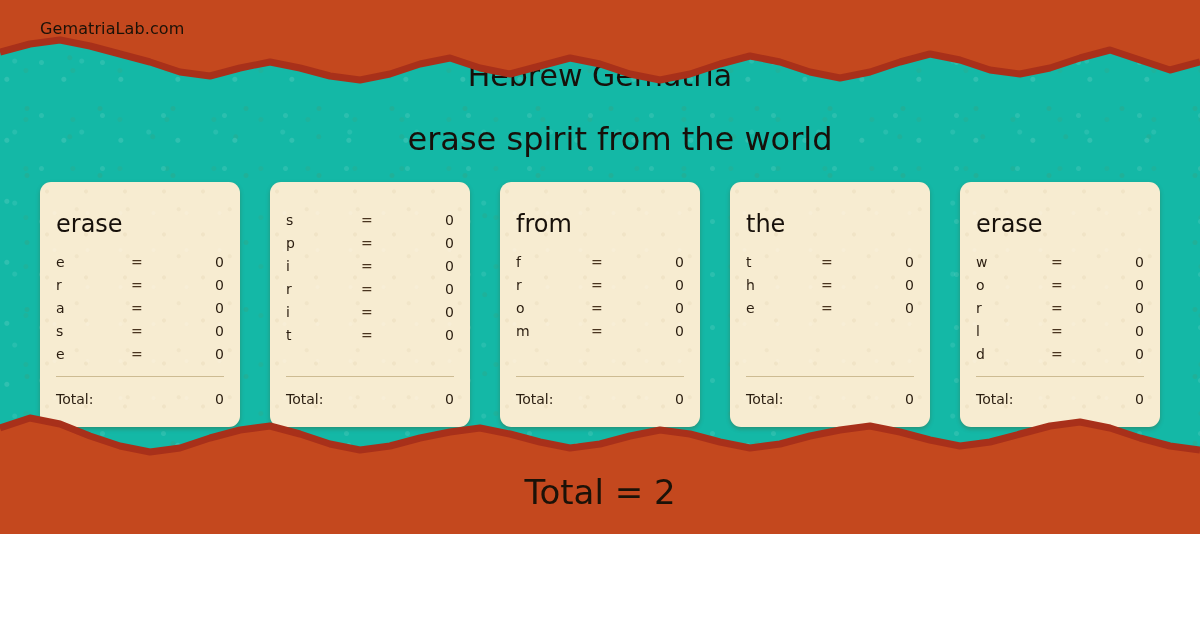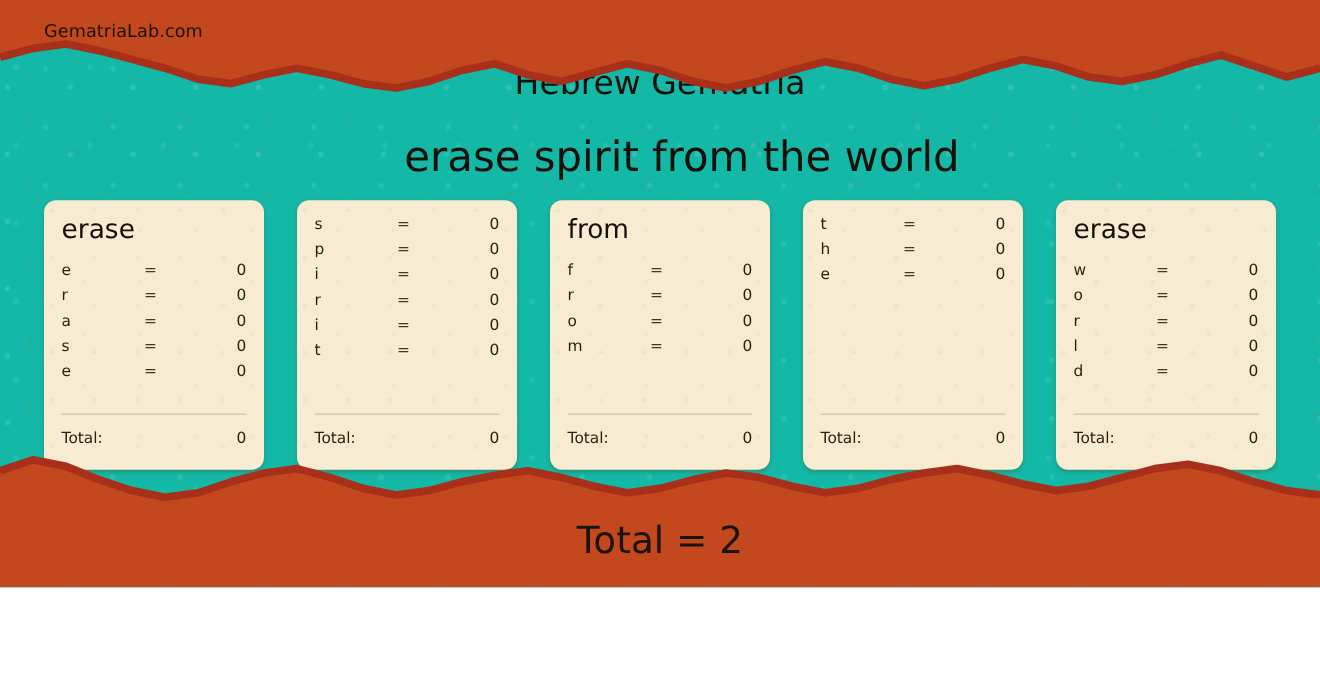--- a/index.html
+++ b/index.html
@@ -62,39 +62,39 @@
   }
 
   
   .heading {
     position:absolute; left:0; width:1200px;
     text-align:center;
     color:#17100a;
     z-index:2;
   }
   #page-title    { top:58px;  font-size:30px; }
-  #phrase-title  { top:120px; font-size:38px;padding-left:40px; }
+  #phrase-title  { top:120px; font-size:32px;padding-left:40px; }
 
   
   #cards {
     position:absolute;
     top:182px; left:40px;
     width:1120px; height:245px;
     display:flex;
     justify-content:space-between;
     z-index:2;
   }
 
   .card {
     position:relative;
     width:200px; height:245px;
     background:#f7ecd1;
     border-radius:11px;
     box-shadow:0 2px 4px rgba(90,45,5,.28);
-    padding:14px 16px 0 16px;
+    padding:30px 16px 0 16px;
     display:flex;
     flex-direction:column;
     overflow:hidden;
   }
   .card::after{
     content:"";
     position:absolute; inset:0;
     pointer-events:none;
     opacity:.22;
     background-image:
@@ -276,20 +276,21 @@
       <div class="card-foot">
         <div class="divider"></div>
         <div class="total-row">
           <span>Total:</span>
           <span>0</span>
         </div>
       </div>
     </div>
 
     <div class="card">
+      <div class="card-title">the</div>
       <div class="letter-rows">
         <div class="letter-row">
           <span class="glyph">t</span>
           <span class="eq">=</span>
           <span class="val">0</span>
         </div>
         <div class="letter-row">
           <span class="glyph">h</span>
           <span class="eq">=</span>
           <span class="val">0</span>

